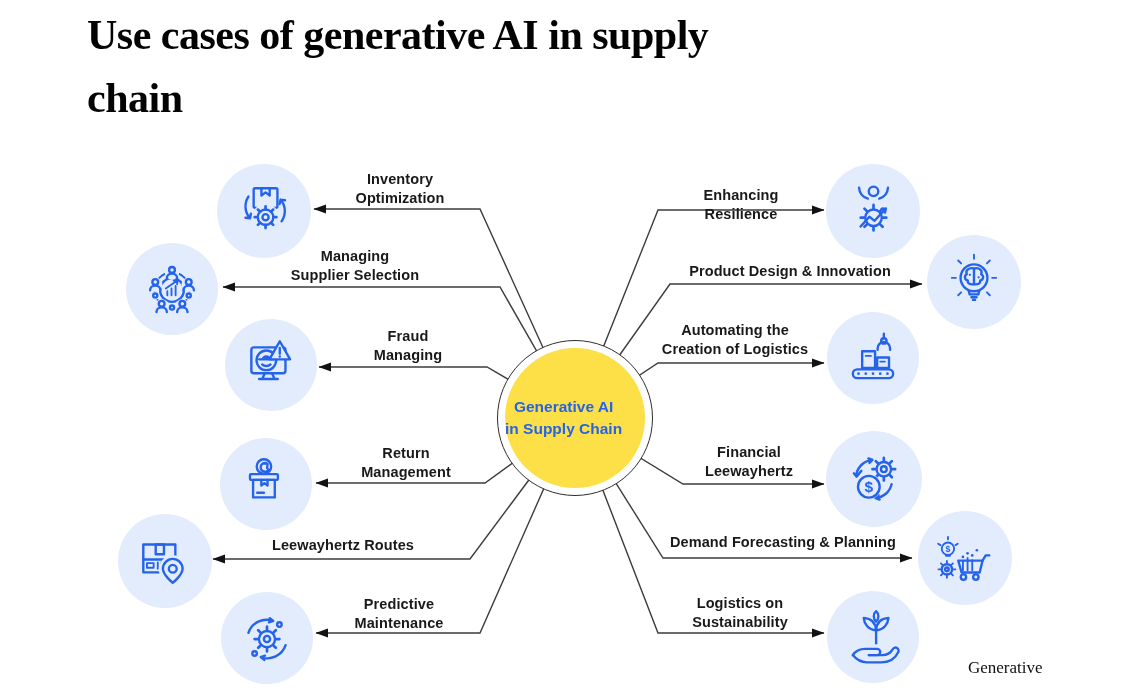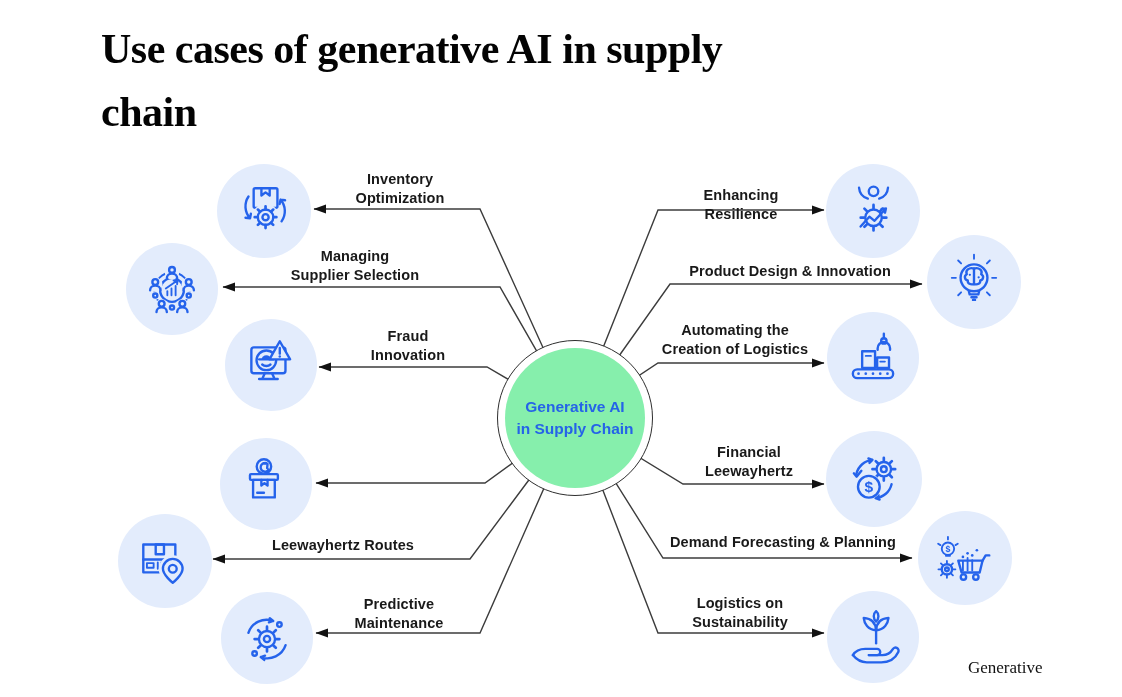--- a/index.html
+++ b/index.html
@@ -1,26 +1,26 @@
 <!DOCTYPE html>
 <html><head>
 <meta charset="utf-8">
 <style>
   html,body{margin:0;padding:0;background:#fff;}
   body{width:1122px;height:697px;overflow:hidden;font-family:"Liberation Sans",sans-serif;}
   .canvas{position:relative;width:1122px;height:697px;background:#fff;}
-  .title{position:absolute;left:85px;top:2px;margin:16px;font-family:"Liberation Serif",serif;
+  .title{position:absolute;left:85px;top:2px;margin:2px;font-family:"Liberation Serif",serif;
          font-weight:700;font-size:42px;line-height:1.5;color:#030303;white-space:pre-line;letter-spacing:-0.5px;}
   .connectors{position:absolute;left:0;top:0;z-index:1;}
   .bubble{position:absolute;border-radius:50%;background:#e3ecfc;display:flex;align-items:center;justify-content:center;z-index:2;}
   .lbl{position:absolute;transform:translate(-50%,-50%);text-align:center;font-size:14.5px;font-weight:600;
        color:#191919;line-height:1.32;white-space:pre-line;z-index:2;letter-spacing:0.1px;}
   .center-node{position:absolute;left:497px;top:340px;width:156px;height:156px;border-radius:50%;
        background:#fff;border:1.4px solid #2e2e2e;display:flex;align-items:center;justify-content:center;z-index:3;box-sizing:border-box;}
-  .center-inner{width:140px;height:140px;border-radius:50%;background:#86efac;display:flex;align-items:center;justify-content:center;}
+  .center-inner{width:140px;height:140px;border-radius:50%;background:#fde047;display:flex;align-items:center;justify-content:flex-start;}
   .center-text{text-align:center;color:#2563e8;font-weight:700;font-size:15.5px;line-height:1.45;white-space:pre-line;}
   .brand{position:absolute;left:968px;top:658px;font-family:"Liberation Serif",serif;font-size:17px;color:#111;}
   .ic{stroke:#2563eb;fill:none;stroke-width:2.3;stroke-linecap:round;stroke-linejoin:round;}
   .ic .mask{fill:#e3ecfc;stroke:none;}
   .ic .teeth{stroke-width:2.6;}
   .ic .thin{stroke-width:1.8;}
   .ic .fillb{fill:#2563eb;stroke:none;}
   .ic .dollar{fill:#2563eb;stroke:none;font:700 15px "Liberation Sans",sans-serif;}
   .ic .dollar-sm{fill:#2563eb;stroke:none;font:700 8.5px "Liberation Sans",sans-serif;}
 </style>
@@ -249,21 +249,23 @@
       <path d="M10.5,47.5 c2.5,-4 7,-6 12,-6 h11.5 a3,3 0 0 1 0,6 H26"></path>
       <path d="M26,47.5 h13 c4.5,0 8,-2 10,-5.5 a3,3 0 0 1 5.5,2.5 c-3,6.5 -9.5,10 -16.5,10 h-14 c-5,0 -10,-2.5 -13.5,-7"></path>
     </svg>
   </div>
 
   <div class="lbl" style="left:400px;top:189px">Inventory
 Optimization</div>
   <div class="lbl" style="left:355px;top:266px">Managing
 Supplier Selection</div>
   <div class="lbl" style="left:408px;top:346px">Fraud
-Innovation</div>
+Managing</div>
+  <div class="lbl" style="left:406px;top:463px">Return
+Management</div>
   <div class="lbl" style="left:343px;top:546px">Leewayhertz Routes</div>
   <div class="lbl" style="left:399px;top:614px">Predictive
 Maintenance</div>
   <div class="lbl" style="left:741px;top:205px">Enhancing
 Resilience</div>
   <div class="lbl" style="left:735px;top:340px">Automating the
 Creation of Logistics</div>
   <div class="lbl" style="left:790px;top:272px">Product Design &amp; Innovation</div>
   <div class="lbl" style="left:749px;top:462px">Financial
 Leewayhertz</div>

